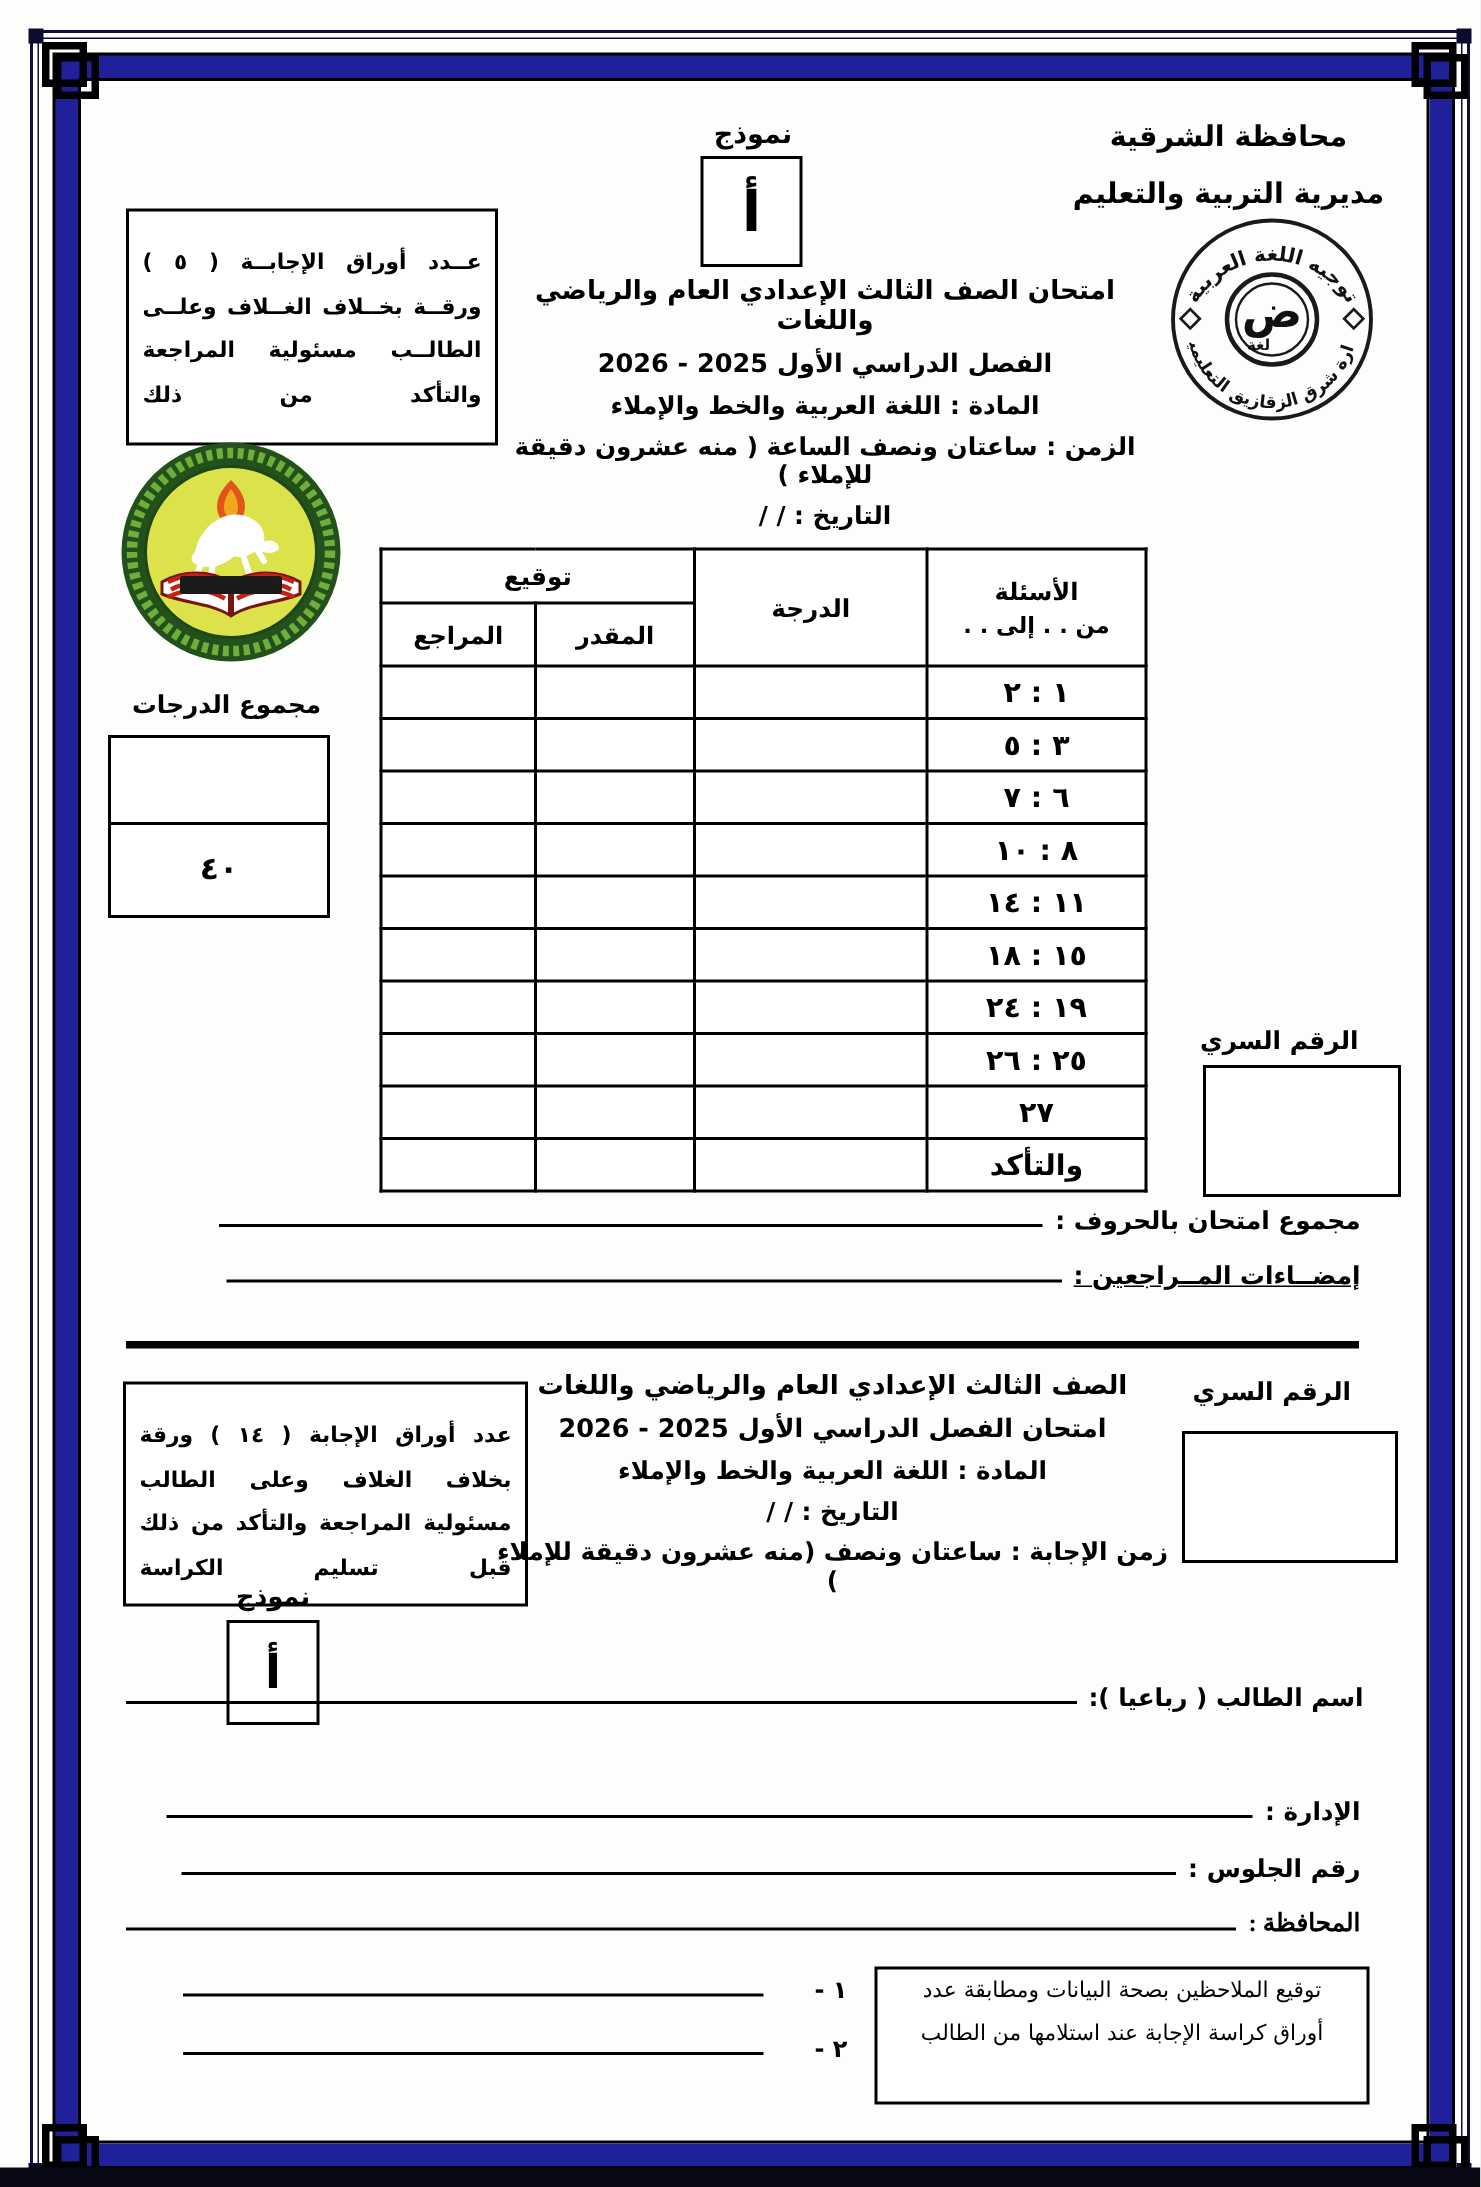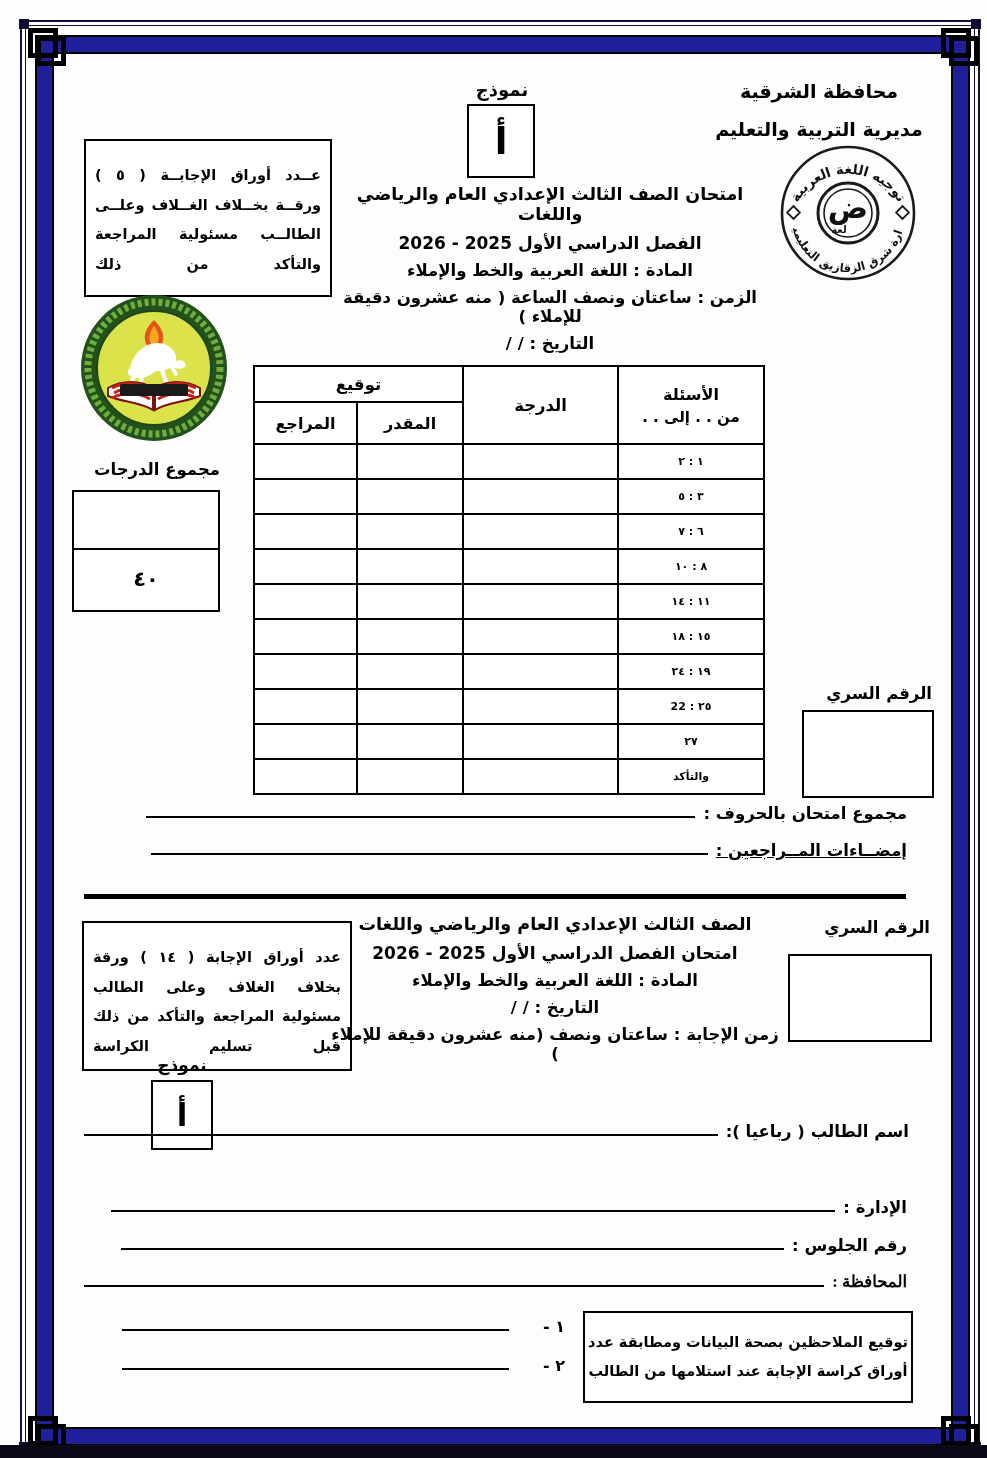--- a/index.html
+++ b/index.html
@@ -16,21 +16,21 @@
     border:15px solid #20209a;
     box-shadow:0 0 0 2px #000, inset 0 0 0 2px #000;pointer-events:none;}
   .knot{position:absolute;width:38px;height:38px;pointer-events:none;}
   .knot::before{content:"";position:absolute;left:0;top:0;width:20px;height:20px;border:5px solid #000;}
   .knot::after{content:"";position:absolute;right:0;bottom:0;width:20px;height:20px;border:5px solid #000;}
   .bottom-strip{position:absolute;left:0;right:0;bottom:0;height:13px;background:#0a0a16;}
 
   
   .abs{position:absolute;}
   .b{font-weight:700;}
-  .ctr{text-align:right;}
+  .ctr{text-align:left;}
   .box{border:2.2px solid #000;background:#fff;}
   .fieldline{position:absolute;display:flex;direction:rtl;align-items:flex-end;}
   .fieldline .lbl{font-weight:700;font-size:16.5px;white-space:nowrap;}
   .fieldline .line{flex:1;border-bottom:2.6px solid #000;height:0;margin:0 8px 5px 8px;}
 
   
   .hdr-right{top:72px;right:40px;width:256px;font-size:19px;font-weight:700;text-align:center;line-height:2.0;}
   .model-label{font-size:18px;font-weight:700;text-align:center;}
   .model-letter{display:flex;align-items:center;justify-content:center;font-weight:700;}
   .note-box{font-size:14.5px;font-weight:700;line-height:2.05;padding:20px 9px;text-align:justify;text-align-last:justify;}
@@ -38,32 +38,32 @@
   .title-block{text-align:center;direction:rtl;}
   .title-block .t1{font-size:17.5px;font-weight:700;margin-bottom:9px;}
   .title-block .t2{font-size:17px;font-weight:700;margin-bottom:8px;}
   .title-block .t3{font-size:16.5px;font-weight:700;margin-bottom:8px;}
 
   
   table.grades{border-collapse:collapse;table-layout:fixed;width:510px;direction:rtl;background:#fff;}
   table.grades th,table.grades td{border:2.2px solid #000;padding:0;text-align:center;vertical-align:middle;font-weight:700;}
   table.grades thead .r1 th{height:34px;font-size:16.5px;}
   table.grades thead .r2 th{height:40px;font-size:16px;}
-  table.grades td{height:33px;font-size:11px;margin-left:35px;}
+  table.grades td{height:33px;font-size:19px;margin-left:35px;}
   .qh1{font-size:16px;font-weight:700;}
   .qh2{font-size:15px;font-weight:700;margin-top:4px;}
 
   .total-box{left:72px;top:490px;width:144px;height:118px;}
   .total-box .cell-top{height:56px;border-bottom:2.2px solid #000;}
   .total-box .cell-bottom{height:58px;display:flex;align-items:center;justify-content:center;font-size:21px;font-weight:700;}
 
   .divider{left:84px;top:894px;width:822px;height:4.5px;background:#000;}
 
-  .obs-box{left:583px;top:1311px;width:326px;height:88px;font-size:14.5px;font-weight:700;
-    display:flex;flex-direction:column;justify-content:center;text-align:center;line-height:2;}
+  .obs-box{left:583px;top:1311px;width:326px;height:88px;font-size:14.5px;font-weight:400;
+    display:flex;flex-direction:column;justify-content:flex-start;text-align:center;line-height:2;}
   .sigrow{display:flex;direction:rtl;align-items:flex-end;}
   .sigrow .num{font-size:16px;font-weight:700;white-space:nowrap;}
   .sigrow .line{flex:1;border-bottom:2.6px solid #000;height:0;margin:0 34px 5px 10px;}
 </style>
 </head>
 <body>
 
 <div class="page">
 
   <div class="frame-outer"></div>
@@ -196,21 +196,21 @@
           <td></td>
           <td></td>
         </tr>
       <tr>
           <td>١٩ : ٢٤</td>
           <td></td>
           <td></td>
           <td></td>
         </tr>
       <tr>
-          <td>٢٥ : 22</td>
+          <td>٢٥ : ٢٦</td>
           <td></td>
           <td></td>
           <td></td>
         </tr>
       <tr>
           <td>٢٧</td>
           <td></td>
           <td></td>
           <td></td>
         </tr>

